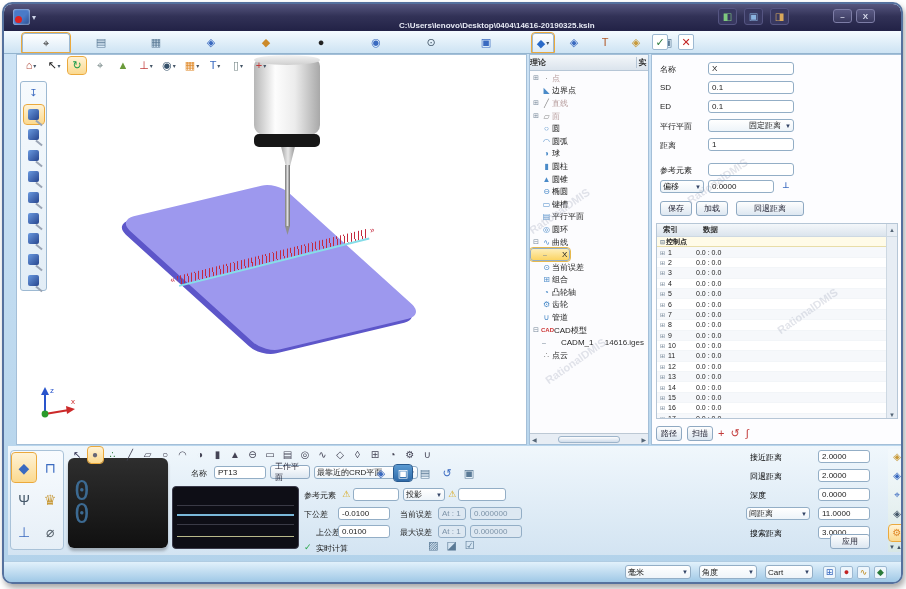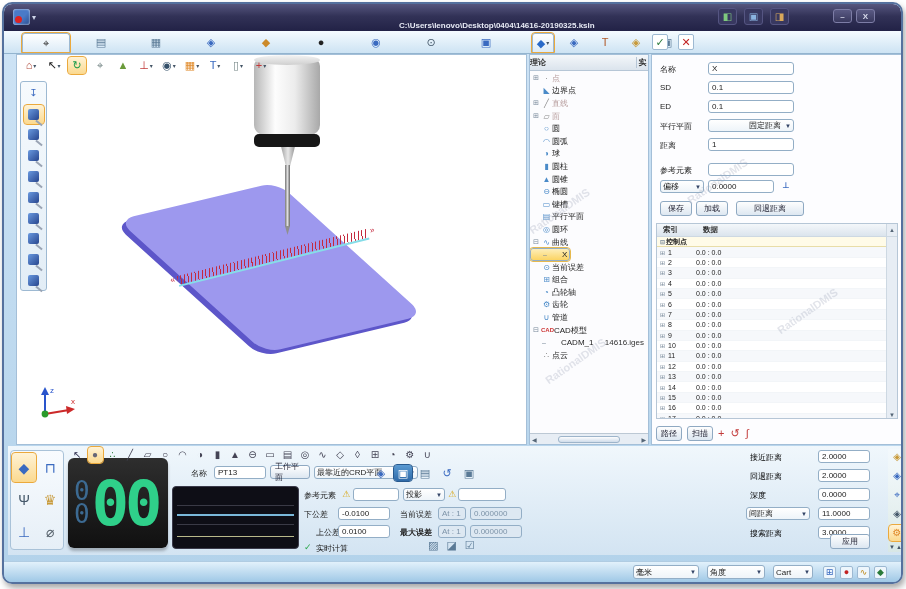--- a/index.html
+++ b/index.html
@@ -548,21 +548,20 @@
         <span class="ico" style="color: rgb(69, 88, 106);">Ψ</span>
         <span class="ico" style="color: rgb(200, 154, 58);">♛</span>
         <span class="ico" style="color: rgb(58, 106, 192);">⊥</span>
         <span class="ico" style="color: rgb(85, 96, 106);">⌀</span>
       </div>
     <div id="counter">
       <span class="dimcol">
         <span>0</span>
         <span>0</span>
       </span>
-      <span class="big">00</span>
     </div>
     <div id="shape-bar">
         <span class="ico" style="color: rgb(34, 34, 68);">↖</span>
         <span class="ico hl" style="color: rgb(102, 102, 119);">●</span>
         <span class="ico" style="color: rgb(42, 122, 58);">∴</span>
         <span class="ico" style="color: rgb(68, 68, 85);">╱</span>
         <span class="ico" style="color: rgb(68, 68, 85);">▱</span>
         <span class="ico" style="color: rgb(68, 68, 85);">○</span>
         <span class="ico" style="color: rgb(68, 68, 85);">◠</span>
         <span class="ico" style="color: rgb(68, 68, 85);">◑</span>
@@ -614,21 +613,21 @@
     <div class="inp" style="left:450px;top:42px;width:48px;"></div>
 
     <span class="mlabel" style="left:296px;top:63px;">下公差</span>
     <div class="inp" style="left:330px;top:61px;width:52px;">-0.0100</div>
     <span class="mlabel" style="left:392px;top:63px;">当前误差</span>
     <div class="inp dis" style="left:430px;top:61px;width:28px;">At : 1</div>
     <div class="inp dis" style="left:462px;top:61px;width:52px;">0.000000</div>
 
     <span class="mlabel" style="left:308px;top:81px;">上公差</span>
     <div class="inp" style="left:330px;top:79px;width:52px;">0.0100</div>
-    <span class="mlabel" style="left:392px;top:81px;font-weight:bold;">最大误差</span>
+    <span class="mlabel" style="left:392px;top:81px;">最大误差</span>
     <div class="inp dis" style="left:430px;top:79px;width:28px;">At : 1</div>
     <div class="inp dis" style="left:462px;top:79px;width:52px;">0.000000</div>
 
     <span id="realtime-check" style="left:296px;top:96px;">✓</span>
     <span class="mlabel" style="left:308px;top:97px;">实时计算</span>
     <div id="mf-icons">
         <span class="ico" style="color: rgb(90, 122, 150);">▨</span>
         <span class="ico" style="color: rgb(90, 122, 150);">◪</span>
         <span class="ico" style="color: rgb(90, 122, 150);">☑</span>
       </div>
@@ -674,21 +673,21 @@
   <div id="statusbar">
     <span id="status-spacer"></span>
     <div class="sel" style="width:66px;">
       <span>毫米</span>
         <span class="car">▼</span>
     </div>
     <div class="sel" style="width:58px;">
       <span>角度</span>
         <span class="car">▼</span>
     </div>
-    <div class="sel" style="width:40px;">
+    <div class="sel" style="width:48px;">
       <span>Cart</span>
         <span class="car">▼</span>
     </div>
     <div id="status-icons">
         <span class="ico" style="color: rgb(58, 106, 192);">⊞</span>
         <span class="ico" style="color: rgb(194, 34, 34);">●</span>
         <span class="ico" style="color: rgb(192, 138, 26);">∿</span>
         <span class="ico" style="color: rgb(42, 122, 58);">◆</span>
       </div>
     <span style="width:14px;"></span>

